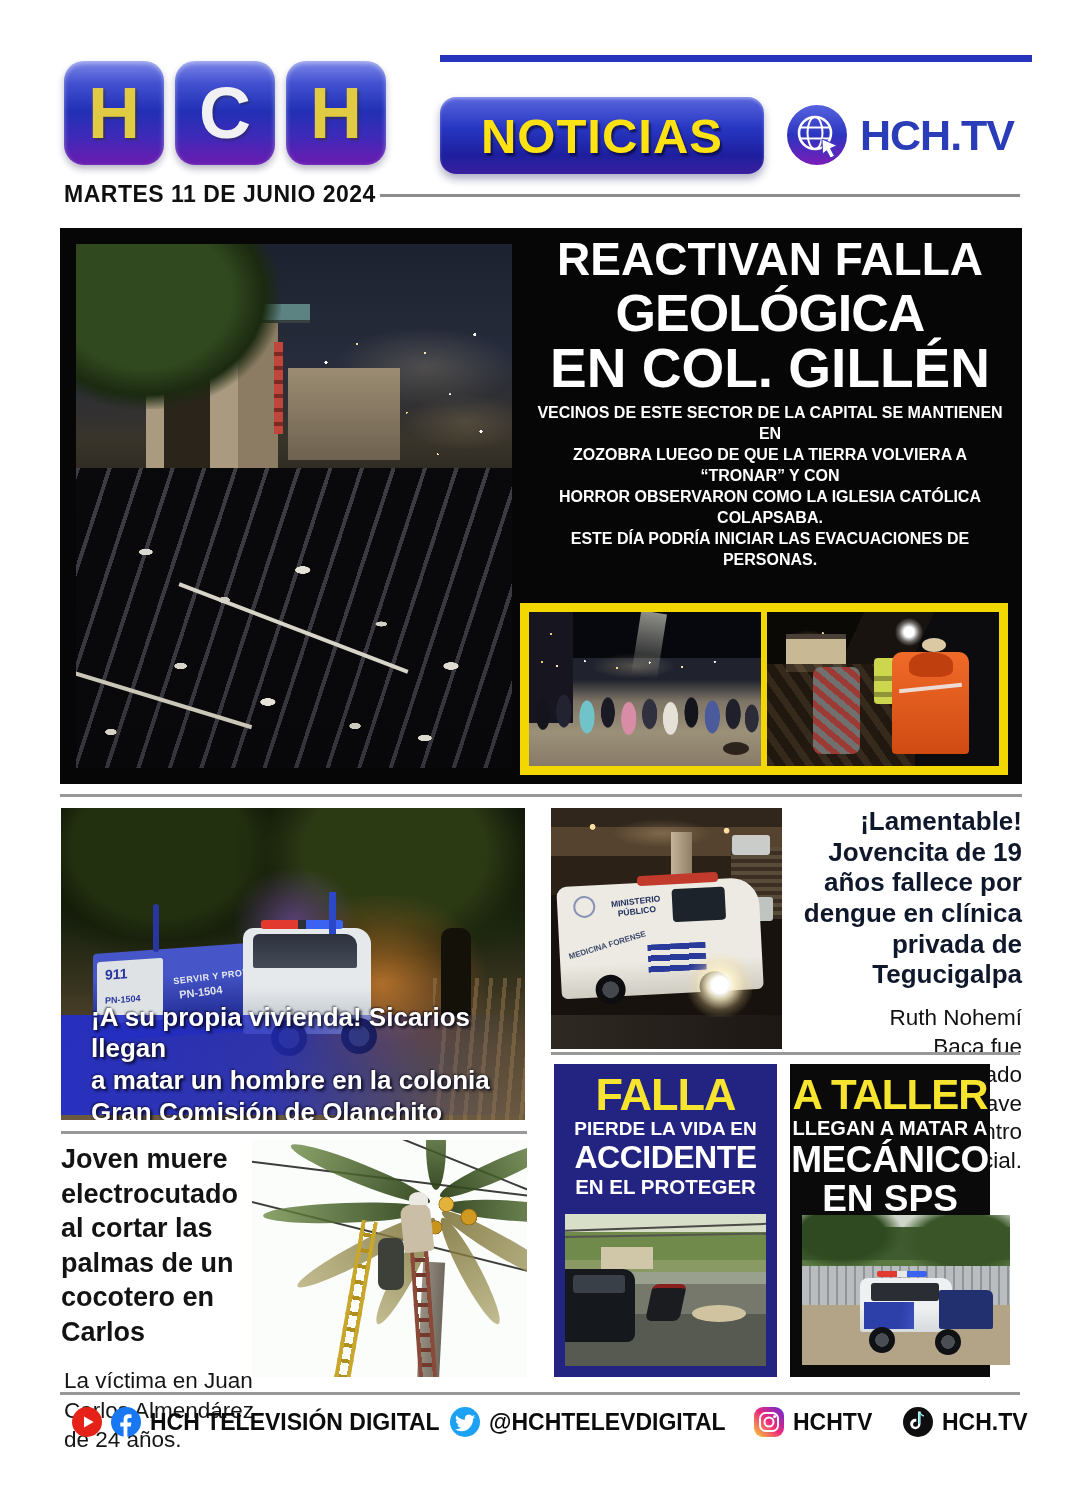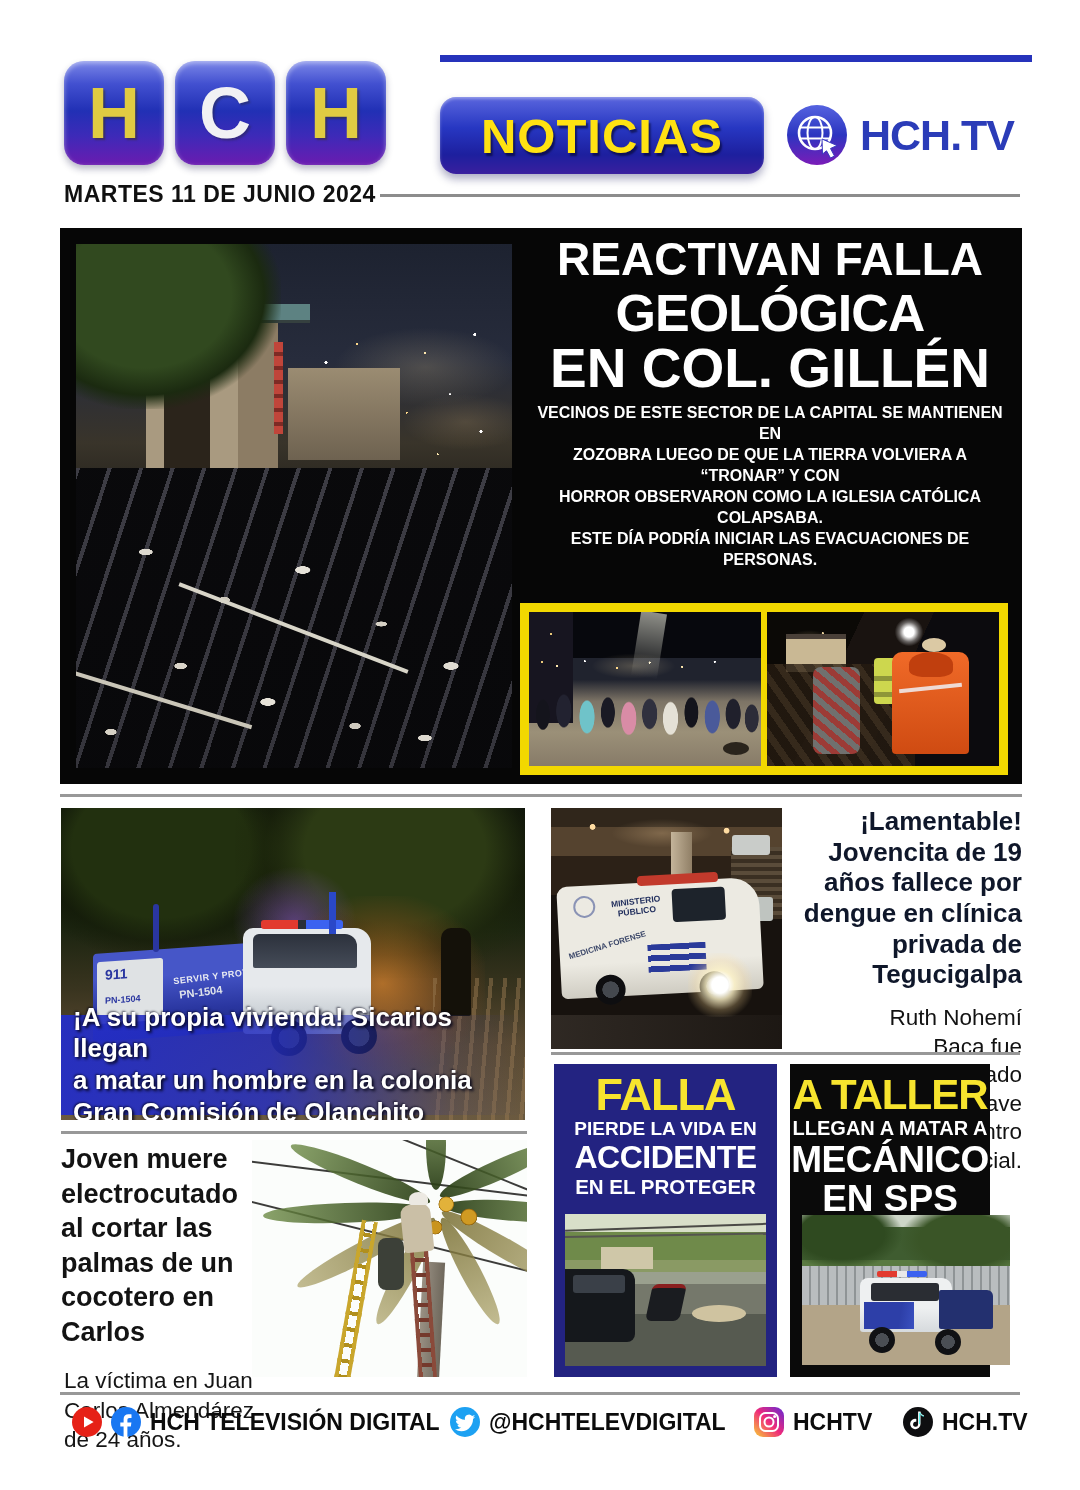--- a/index.html
+++ b/index.html
@@ -173,21 +173,21 @@
   .s-flag{position:absolute;left:268px;top:84px;width:7px;height:42px;background:#2a48c8;}
   .s-w1,.s-w2{position:absolute;width:36px;height:36px;border-radius:50%;
       background:radial-gradient(circle,#3a3f46 0 40%,#0c0c0e 42% 100%);}
   .s-w1{left:210px;top:212px;} .s-w2{left:280px;top:210px;}
   .s-person{position:absolute;right:54px;top:120px;width:30px;height:88px;background:#141109;border-radius:10px 10px 2px 2px;}
   .s-fence{position:absolute;right:0;bottom:0;width:92px;height:142px;
       background:repeating-linear-gradient(95deg,rgba(150,120,80,.5) 0 4px,transparent 4px 14px);}
   .s-caption{position:absolute;left:0;bottom:5px;width:100%;height:100px;z-index:3;
       background:linear-gradient(90deg,rgba(36,46,198,.95) 0%,rgba(36,46,198,.8) 45%,rgba(60,60,130,.2) 85%,rgba(0,0,0,0) 100%);
       display:flex;align-items:center;}
-  .s-caption span{padding-left:12px;font-size:26px;font-weight:800;color:#fff;line-height:1.22;white-space:pre-line;
+  .s-caption span{padding-left:30px;font-size:26px;font-weight:800;color:#fff;line-height:1.22;white-space:pre-line;
       text-shadow:2px 2px 3px rgba(5,5,25,.9), -1px -1px 2px rgba(5,5,25,.6);}
 
   
   .photo-forense{position:absolute;left:551px;top:808px;width:231px;height:241px;overflow:hidden;
       background:linear-gradient(180deg,#30261b 0 8%,#55432f 8% 20%,#2c2117 20% 36%,#17120e 36% 100%);}
   .f-lights{position:absolute;left:0;top:0;width:100%;height:26%;background-image:
       radial-gradient(circle 5px at 18% 30%, #ffdca2 0 50%, transparent 65%),
       radial-gradient(circle 5px at 76% 36%, #ffdca2 0 50%, transparent 65%),
       radial-gradient(ellipse 70px 20px at 48% 40%, rgba(255,214,160,.25), transparent 72%);}
   .f-col{position:absolute;left:52%;top:10%;width:9%;height:26%;background:linear-gradient(90deg,#c4b49a,#907f66);}

